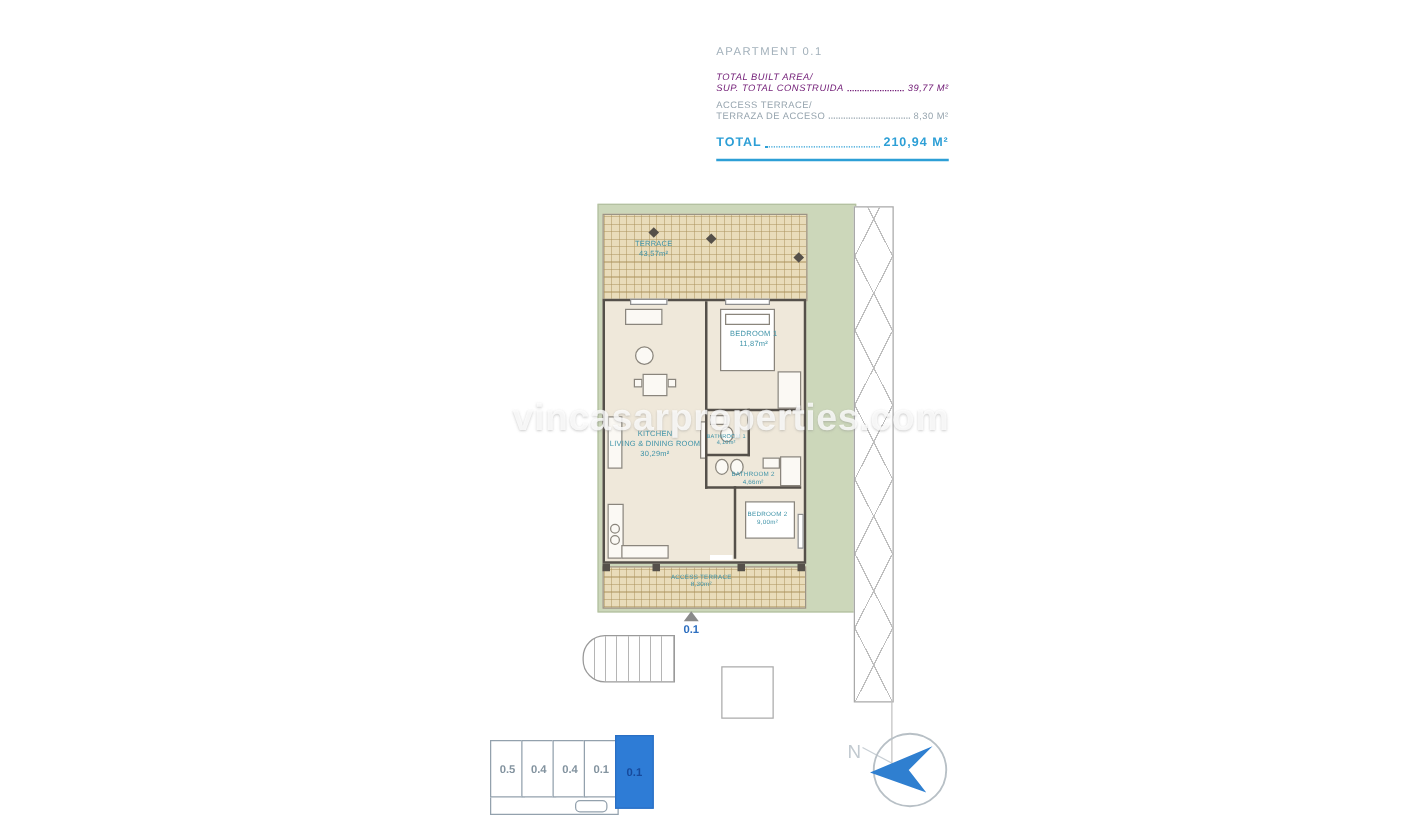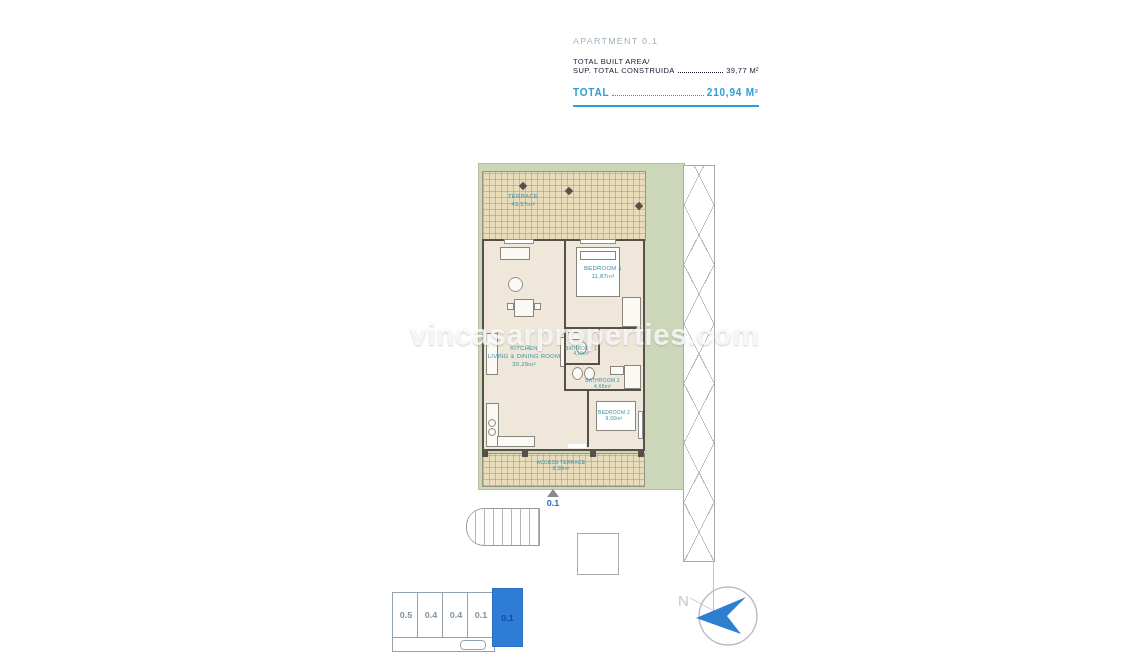--- a/index.html
+++ b/index.html
@@ -7,21 +7,21 @@
        font-family:"Liberation Sans",sans-serif;-webkit-font-smoothing:antialiased;}
   .abs{position:absolute;}
 
   
   #header{position:absolute;left:573px;top:36px;width:186px;}
   .hdr-title{font-size:9px;letter-spacing:1.2px;color:#a3b1bb;margin-bottom:11px;}
   .hdr-row{margin-bottom:4px;}
   .hdr-l1{font-size:7.5px;letter-spacing:.4px;line-height:9px;}
   .hdr-l2{display:flex;align-items:flex-end;font-size:7.5px;letter-spacing:.4px;line-height:9px;}
   .leader{flex:1;border-bottom:1px dotted currentColor;margin:0 3px 2px 3px;min-width:8px;}
-  .blue{color:#0f172a;}
+  .blue{color:#701a75;font-style:italic;}
   .gray{color:#96a4ae;}
   .hdr-total{display:flex;align-items:flex-end;font-size:10px;font-weight:bold;
              letter-spacing:.8px;color:#2d9fd6;margin-top:12px;}
   .hdr-rule{border-bottom:2px solid #2d9fd6;margin-top:7px;}
 
   
   #plan{position:absolute;left:470px;top:155px;width:255px;height:485px;}
   .lot{left:8px;top:8px;width:205px;height:325px;background:#ccd7ba;border:1px solid #b4c1a1;}
   .strip{left:213px;top:10px;width:30px;height:395px;background-color:#fff;
          border:1px solid #a9a9a9;
@@ -85,20 +85,28 @@
     <div class="hdr-row blue">
       <div class="hdr-l1">TOTAL BUILT AREA/</div>
       <div class="hdr-l2">
         <span>SUP. TOTAL CONSTRUIDA</span>
         <span class="leader"></span>
         <span>39,77 M²</span>
       </div>
     </div>
 
 
+    <div class="hdr-row gray">
+      <div class="hdr-l1">ACCESS TERRACE/</div>
+      <div class="hdr-l2">
+        <span>TERRAZA DE ACCESO</span>
+        <span class="leader"></span>
+        <span>8,30 M²</span>
+      </div>
+    </div>
 
     <div class="hdr-total">
       <span>TOTAL</span>
       <span class="leader"></span>
       <span>210,94 M²</span>
     </div>
     <div class="hdr-rule"></div>
   </div>
 
   <div id="plan">

